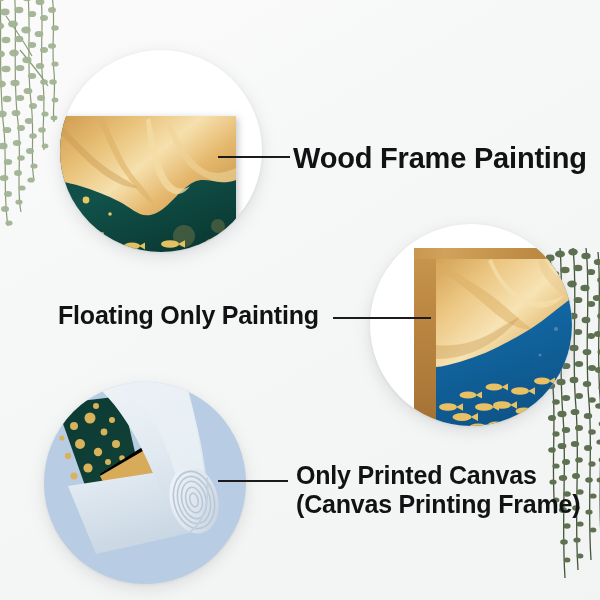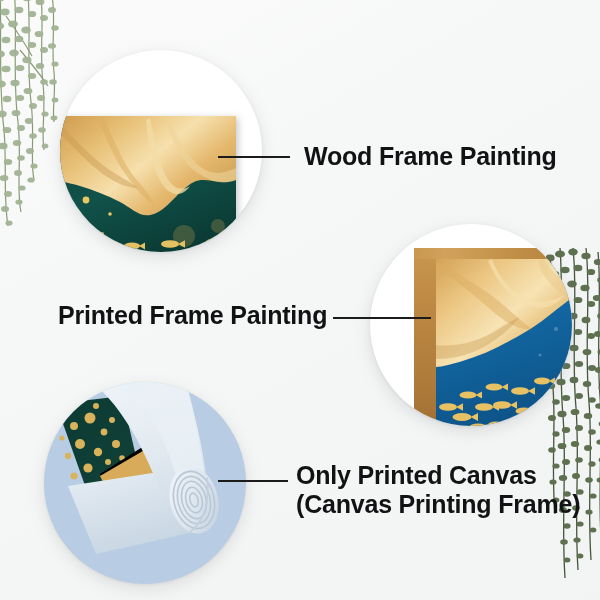--- a/index.html
+++ b/index.html
@@ -72,21 +72,21 @@
   }
   .leader-wood{left:218px;top:156px;width:72px;}
   .leader-float{left:333px;top:317px;width:98px;}
   .leader-roll{left:218px;top:480px;width:70px;}
 
   
   .label{
     position:absolute;color:#111213;font-weight:bold;
     letter-spacing:-0.2px;line-height:1.14;white-space:pre-line;
   }
-  .label-wood{left:304px;top:142px;font-size:25px;}
+  .label-wood{left:293px;top:142px;font-size:29px;}
   .label-float{left:58px;top:301px;font-size:25px;}
   .label-roll{left:296px;top:461px;font-size:25px;}
 </style>
 </head>
 <body>
 
 <div id="stage">
 
   <svg class="plant plant-left" viewBox="0 0 72 300" preserveAspectRatio="none">
     <g stroke="#84976f" stroke-width="1.2" fill="none" opacity=".95">
@@ -593,17 +593,17 @@
       </g>
       <path d="M146 150 C158 142 166 124 163 96" fill="none" stroke="#c3d0dd" stroke-width="2"></path>
     </svg>
   </div>
 
   <div class="leader leader-wood"></div>
   <div class="leader leader-float"></div>
   <div class="leader leader-roll"></div>
 
   <div class="label label-wood">Wood Frame Painting</div>
-  <div class="label label-float">Printed Frame Painting</div>
+  <div class="label label-float">Floating Only Painting</div>
   <div class="label label-roll">Only Printed Canvas
 (Canvas Printing Frame)</div>
 
 </div>
 
 </body></html>

